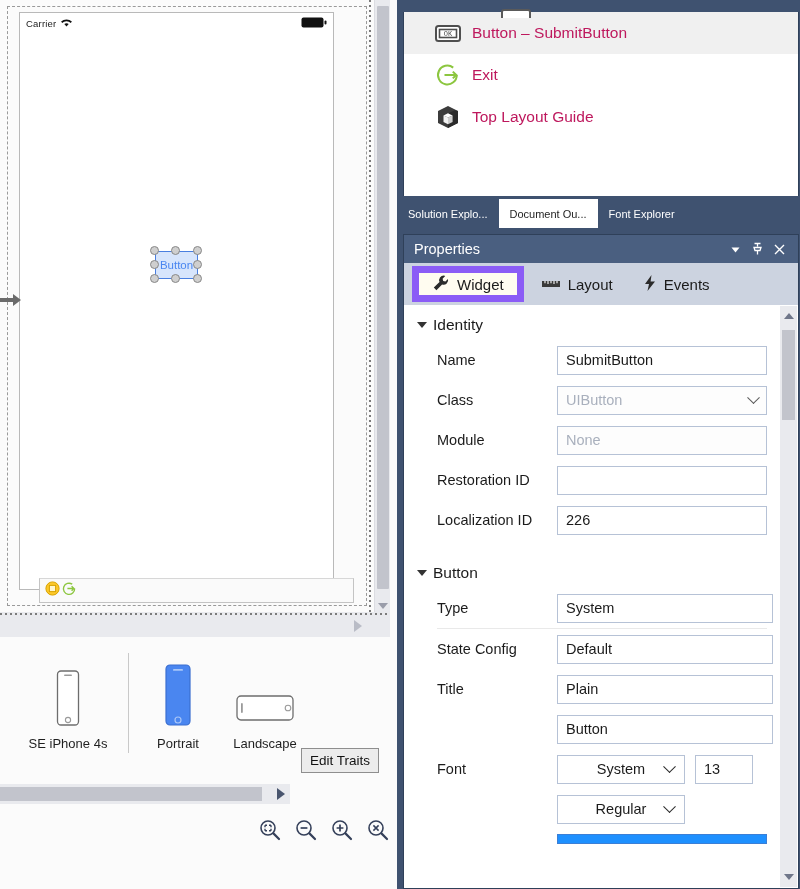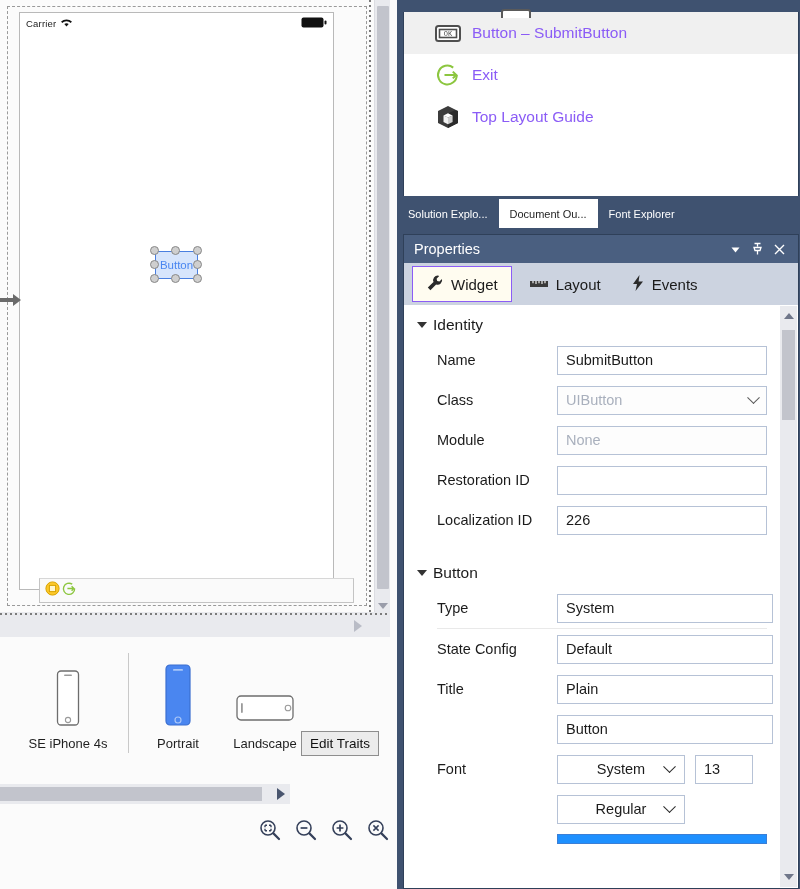--- a/index.html
+++ b/index.html
@@ -97,21 +97,21 @@
   
   #device-bar {
     position: absolute; left: 0; top: 641px; width: 390px; height: 137px;
     background: #fbfbfb; display: flex; align-items: flex-start;
   }
   .dev-group { display: flex; align-items: flex-end; height: 110px; padding-top: 14px; }
   .dev-item { display: flex; flex-direction: column; align-items: center; width: 78px; }
   .dev-item .cap { font-size: 13px; color: #1f1f1f; margin-top: 6px; white-space: nowrap; }
   .dev-sep { width: 1px; height: 100px; background: #c9c9c9; margin: 12px 10px 0 6px; }
   #edit-traits {
-    position: absolute; left: 301px; top: 731px;
+    position: absolute; left: 301px; top: 748px;
     padding: 4px 8px; font-size: 13.5px; color: #111;
     background: #ececec; border: 1px solid #8e8e8e;
   }
 
   
   #lower-hscroll {
     position: absolute; left: 0; top: 784px; width: 290px; height: 20px;
     background: #e9eaee;
   }
   #lower-hscroll .thumb {
@@ -130,21 +130,21 @@
   
   #right { position: absolute; left: 397px; top: 0; width: 403px; height: 889px; background: #3f5270; }
 
   
   #outline-pane {
     position: absolute; left: 6px; top: 12px; width: 396px; height: 196px;
     background: #ffffff; border: 1px solid #2f4059; border-top: none;
   }
   .tree-row { display: flex; align-items: center; height: 42px; padding-left: 30px; gap: 10px; }
   .tree-row.selected { background: #f0f0f0; }
-  .tree-row .tlabel { font-size: 15.5px; color: #8b5cf6; white-space: nowrap; }
+  .tree-row .tlabel { font-size: 15.5px; color: #be185d; white-space: nowrap; }
   .tree-row .tico { width: 28px; height: 28px; flex: 0 0 28px; display: flex; align-items: center; justify-content: center; }
   #partial-top { position: absolute; left: 97px; top: -8px; width: 30px; height: 14px; }
 
   
   #tabstrip {
     position: absolute; left: 0px; top: 196px; width: 403px; height: 32px;
     background: #3f5270; display: flex; align-items: flex-end;
   }
   .wtab {
     height: 29px; display: flex; align-items: center; padding: 0 11px;
@@ -164,21 +164,21 @@
   #props-title .spacer { flex: 1; }
   .titlebtn { width: 22px; height: 22px; display: flex; align-items: center; justify-content: center; cursor: default; }
 
   #props-tabs {
     height: 42px; background: #ccd3e0; display: flex; align-items: center; padding-left: 8px; gap: 4px;
   }
   .ptab {
     display: flex; align-items: center; gap: 7px; height: 36px; padding: 0 13px;
     font-size: 15px; color: #1b1b1b;
   }
-  .ptab.active { background: #fffcf0; border: 1px solid #8b5cf6; }
+  .ptab.active { background: #fffcf0; border: 7px solid #8b5cf6; }
 
   #props-body {
     position: absolute; left: 1px; top: 71px; right: 1px; bottom: 1px;
     background: #ffffff; overflow: hidden;
   }
   #props-scroll-v {
     position: absolute; right: 1px; top: 71px; width: 17px; bottom: 1px;
     background: #e9eaee;
   }
   #props-scroll-v .thumb {

